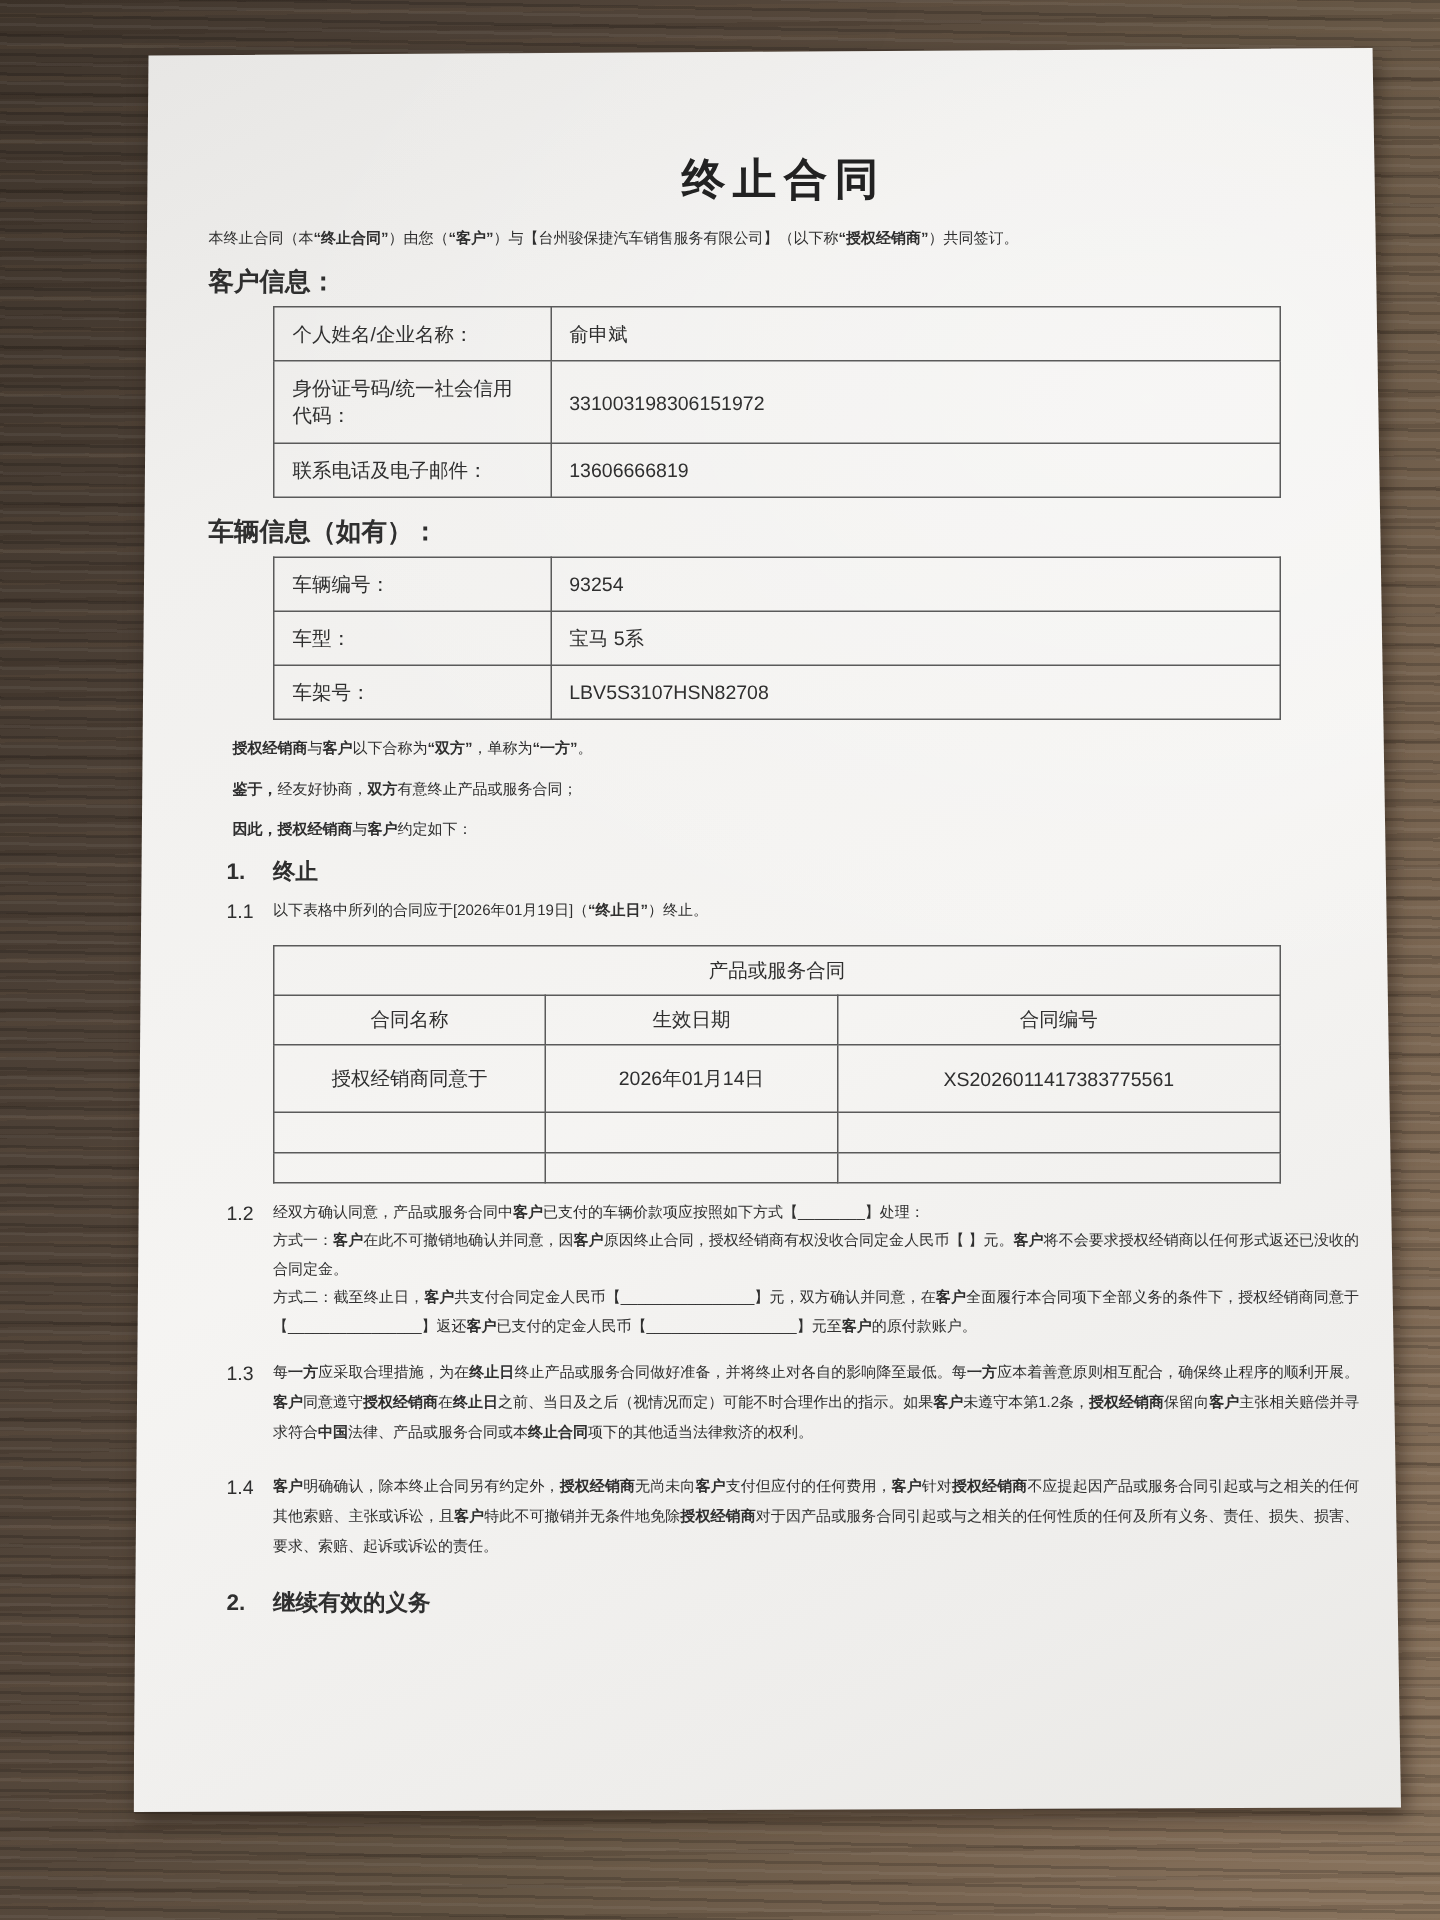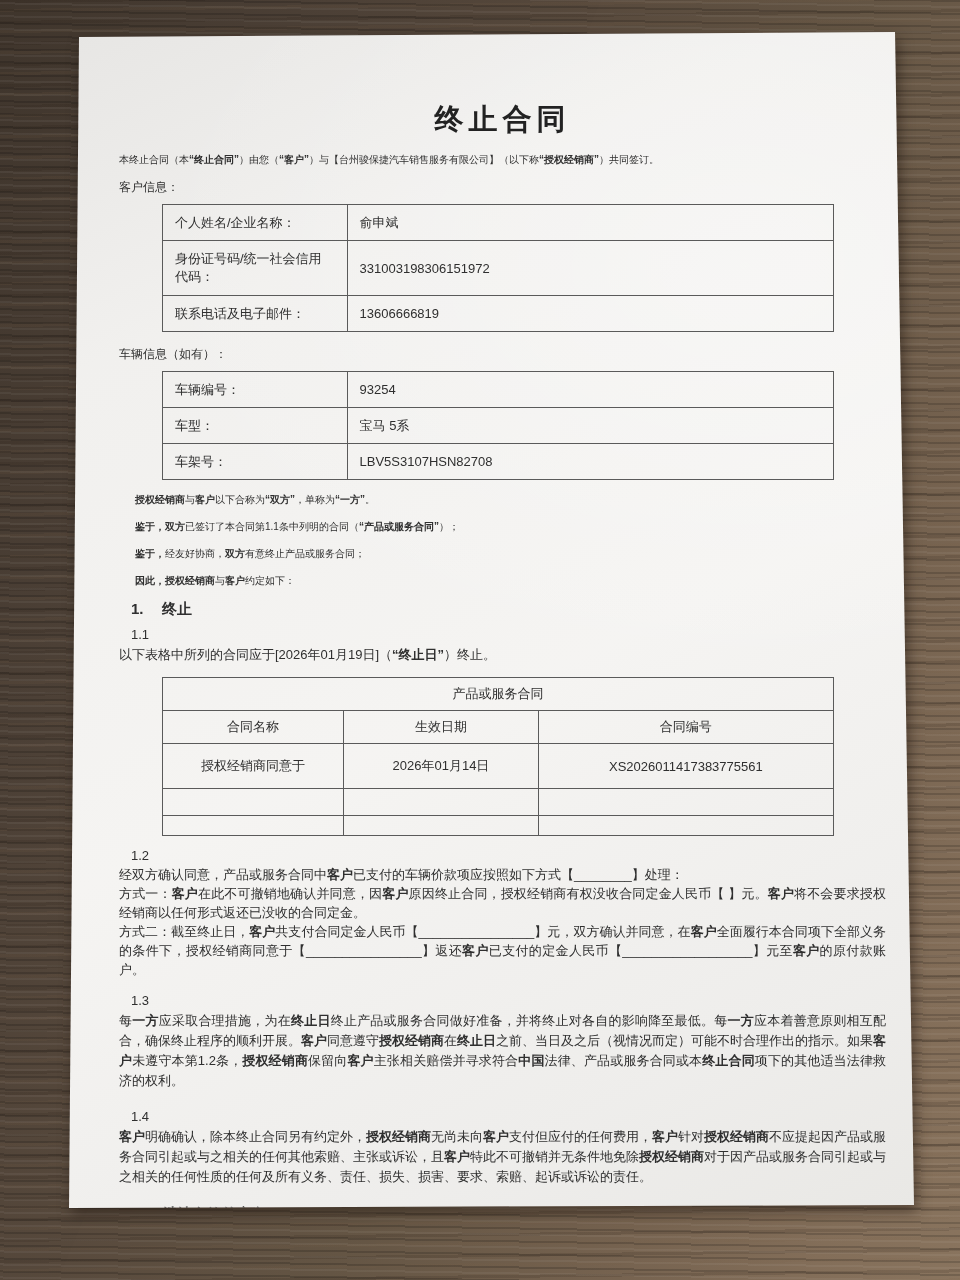--- a/index.html
+++ b/index.html
@@ -7,46 +7,46 @@
     width:960px;height:1280px;overflow:hidden;position:relative;
     font-family:"Liberation Sans","DejaVu Sans",sans-serif;
     background:
       repeating-linear-gradient(181deg, rgba(0,0,0,0.16) 0 2px, rgba(0,0,0,0) 2px 6px, rgba(255,255,255,0.05) 6px 8px, rgba(0,0,0,0) 8px 13px),
       repeating-linear-gradient(179.3deg, rgba(35,24,16,0.14) 0 3px, rgba(0,0,0,0) 3px 9px, rgba(120,95,70,0.12) 9px 12px, rgba(0,0,0,0) 12px 21px),
       linear-gradient(113deg,#3f352c 0%,#4c4036 22%,#57493c 40%,#66564714 40%,#645544 58%,#75624f 76%,#836e59 90%,#89745e 100%);
     background-color:#57493c;
   }
   .paper-wrap{position:absolute;inset:0;filter:drop-shadow(3px 6px 7px rgba(25,16,10,0.5));}
   .paper{
-    position:absolute;left:69px;top:30px;width:845px;height:1178px;
+    position:absolute;left:89px;top:30px;width:845px;height:1178px;
     clip-path:polygon(10px 7px,826px 2px,845px 1175px,0px 1178px);
     background:
       radial-gradient(120% 60% at 80% 20%, rgba(255,255,255,0.35) 0%, rgba(255,255,255,0) 60%),
       linear-gradient(155deg,#e7e6e4 0%,#f1f0ee 22%,#f5f4f2 55%,#eeedeb 85%,#e9e8e5 100%);
   }
   .content{position:absolute;left:50px;right:28px;top:70px;bottom:0;color:#2f2f2f;}
   h1.doc-title{margin:0 0 10px 0;text-align:center;font-size:29px;font-weight:700;letter-spacing:5px;color:#222;}
   p.para{margin:0 0 7px 0;font-size:10px;line-height:20px;text-align:justify;}
-  .h2{font-size:12px;font-weight:400;margin:0 0 6px 0;line-height:21px;}
+  .h2{font-size:17px;font-weight:700;margin:0 0 6px 0;line-height:21px;}
   .mt{margin-top:12px;}
   table{border-collapse:collapse;margin-left:43px;width:672px;font-size:13px;color:#2f2f2f;}
   td,th{border:1px solid #5a5a5a;padding:4px 12px;vertical-align:middle;background:transparent;}
   .info-table td.lbl{width:27.5%;line-height:18px;}
   .info-table td{height:27px;}
   .info-table tr.tall td{height:46px;}
   .ct th{font-weight:400;text-align:center;height:24px;padding:4px 8px;}
   .ct td{text-align:center;height:26px;padding:4px 8px;}
   .ct tr.data td{height:36px;}
   .ct tr.empty1 td{height:18px;}
   .ct tr.empty2 td{height:11px;}
   .sec{display:flex;font-size:15px;font-weight:700;margin:0 0 6px 0;line-height:21px;}
   .sec .num{width:31px;margin-left:12px;flex:none;}
-  .clause{display:flex;margin:0 0 12px 0;flex-direction:column;}
+  .clause{display:flex;margin:0 0 12px 0;}
   .clause .num{width:31px;margin-left:12px;flex:none;font-size:13px;line-height:20px;}
-  .clause .body{flex:1;font-size:13px;line-height:20px;text-align:justify;}
+  .clause .body{flex:1;font-size:10px;line-height:20px;text-align:justify;}
   .clause .body p{margin:0;}
   .c12 .num,.c12 .body{line-height:19px;}
   .recitals{margin-top:10px;margin-left:16px;}
   .tbl-gap{margin-bottom:10px;}
   b{font-weight:700;}
 </style>
 </head>
 <body>
 
 <div class="paper-wrap">
@@ -90,21 +90,20 @@
           </tr>
           <tr>
             <td class="lbl">车架号：</td>
             <td class="val">LBV5S3107HSN82708</td>
           </tr>
         </tbody>
       </table>
 
       <div class="recitals">
         <p class="para"><b>授权经销商</b><span>与</span><b>客户</b><span>以下合称为</span><b>“双方”</b><span>，单称为</span><b>“一方”</b><span>。</span></p>
-        <p class="para"><b>鉴于，</b><b>双方</b><span>已签订了本合同第1.1条中列明的合同（</span><b>“产品或服务合同”</b><span>）；</span></p>
         <p class="para"><b>鉴于，</b><span>经友好协商，</span><b>双方</b><span>有意终止产品或服务合同；</span></p>
         <p class="para"><b>因此，</b><b>授权经销商</b><span>与</span><b>客户</b><span>约定如下：</span></p>
       </div>
 
       <div class="sec">
         <span class="num">1.</span>
         <span>终止</span>
       </div>
 
       <div class="clause">

